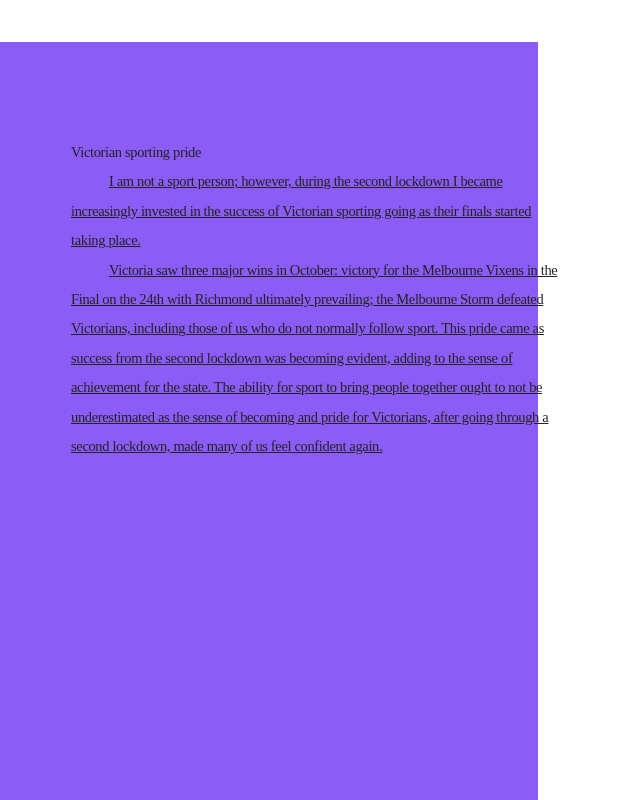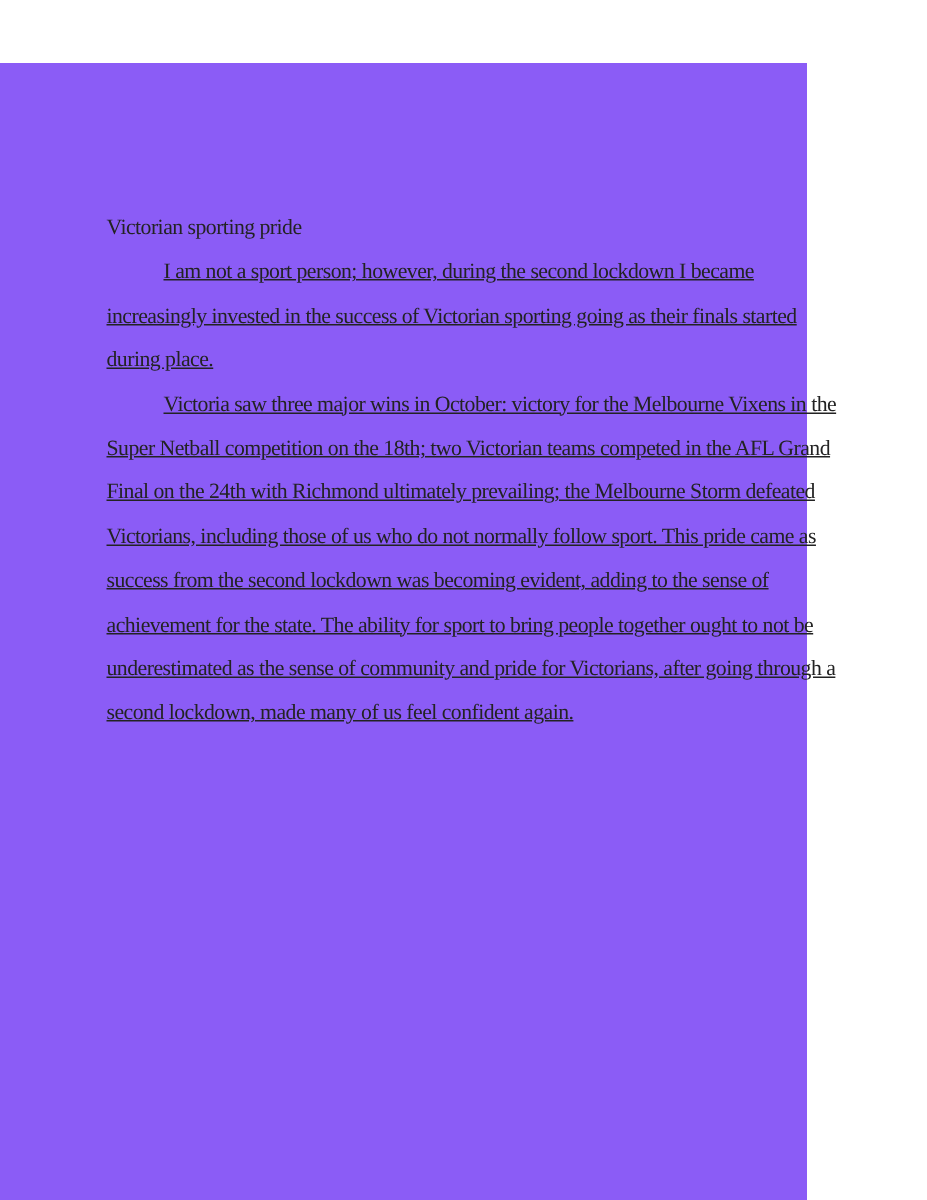--- a/index.html
+++ b/index.html
@@ -44,31 +44,30 @@
 <body>
 
 <div class="page">
   <div class="text-block">
 
     <div class="line">Victorian sporting pride</div>
 
     <div class="paragraph">
       <div class="line indent">I am not a sport person; however, during the second lockdown I became</div>
       <div class="line">increasingly invested in the success of Victorian sporting going as their finals started</div>
-      <div class="line">during place.</div>
+      <div class="line">taking place.</div>
     </div>
 
     <div class="paragraph">
       <div class="line indent">Victoria saw three major wins in October: victory for the Melbourne Vixens in the</div>
-      <div class="line">Super Netball competition on the 18th; two Victorian teams competed in the AFL Grand</div>
       <div class="line">Final on the 24th with Richmond ultimately prevailing; the Melbourne Storm defeated</div>
     </div>
 
     <div class="paragraph">
       <div class="line">Victorians, including those of us who do not normally follow sport. This pride came as</div>
       <div class="line">success from the second lockdown was becoming evident, adding to the sense of</div>
       <div class="line">achievement for the state. The ability for sport to bring people together ought to not be</div>
-      <div class="line">underestimated as the sense of community and pride for Victorians, after going through a</div>
+      <div class="line">underestimated as the sense of becoming and pride for Victorians, after going through a</div>
       <div class="line">second lockdown, made many of us feel confident again.</div>
     </div>
 
   </div>
 </div>
 
 </body></html>

